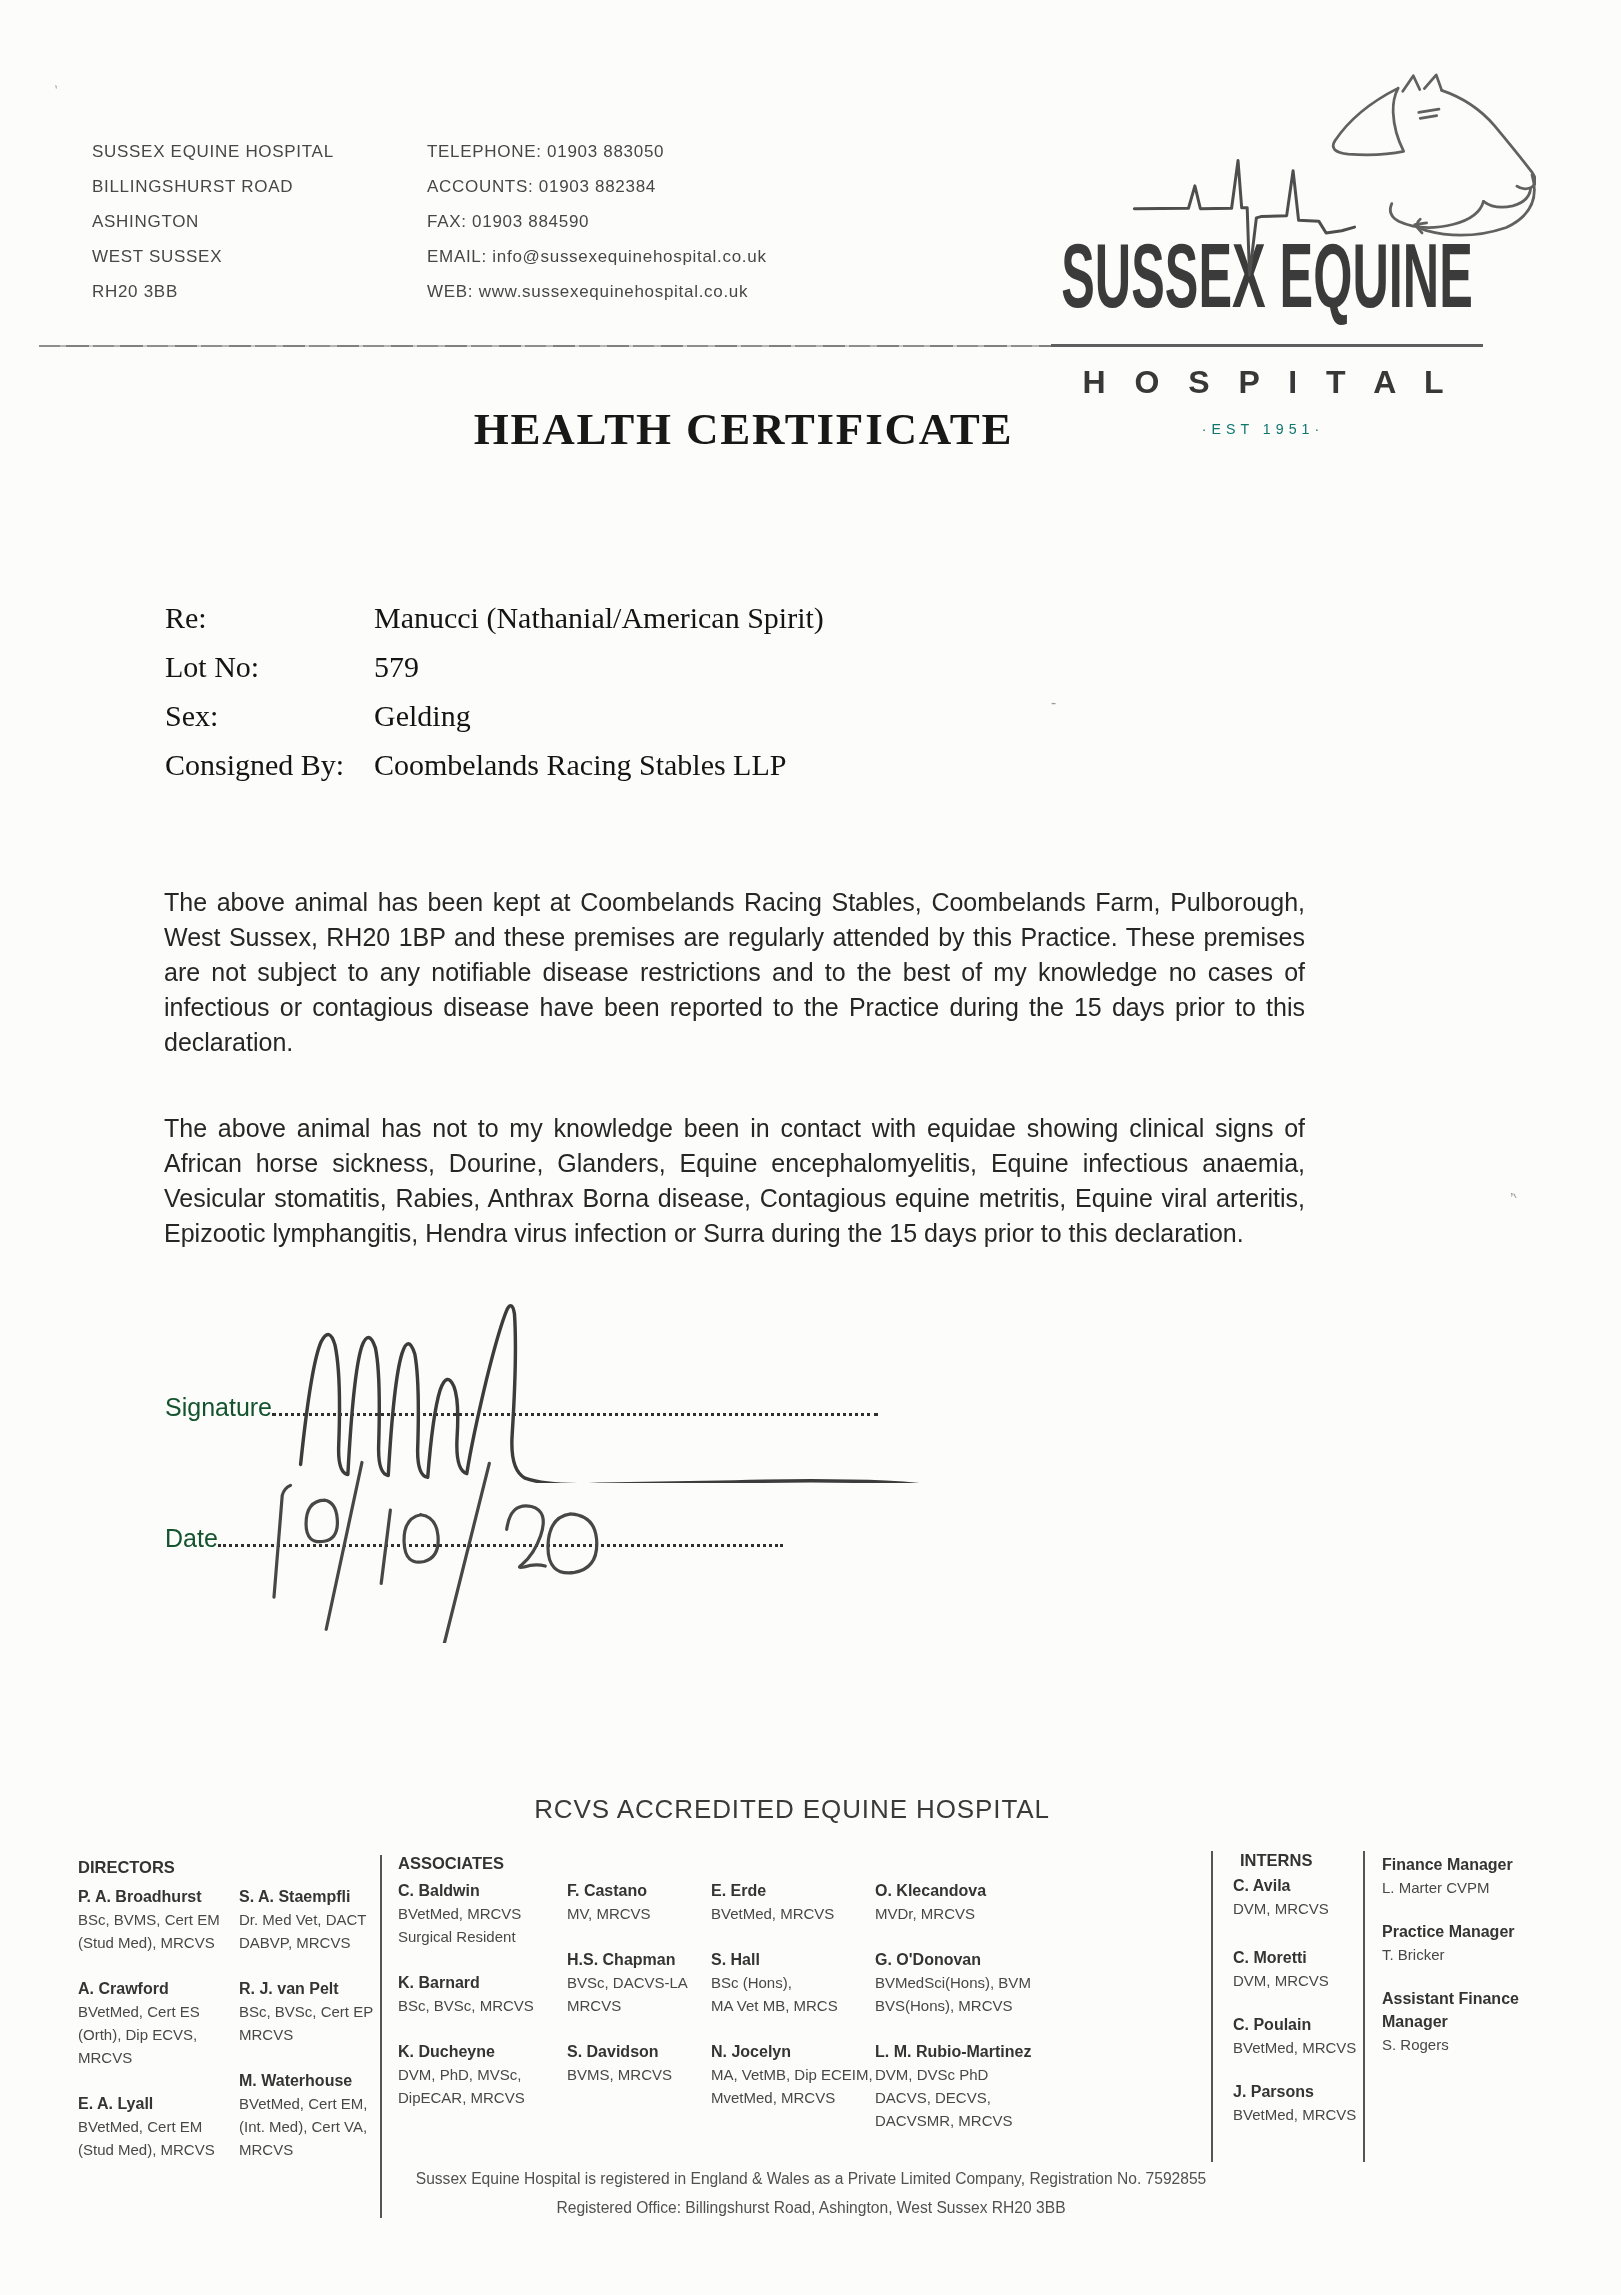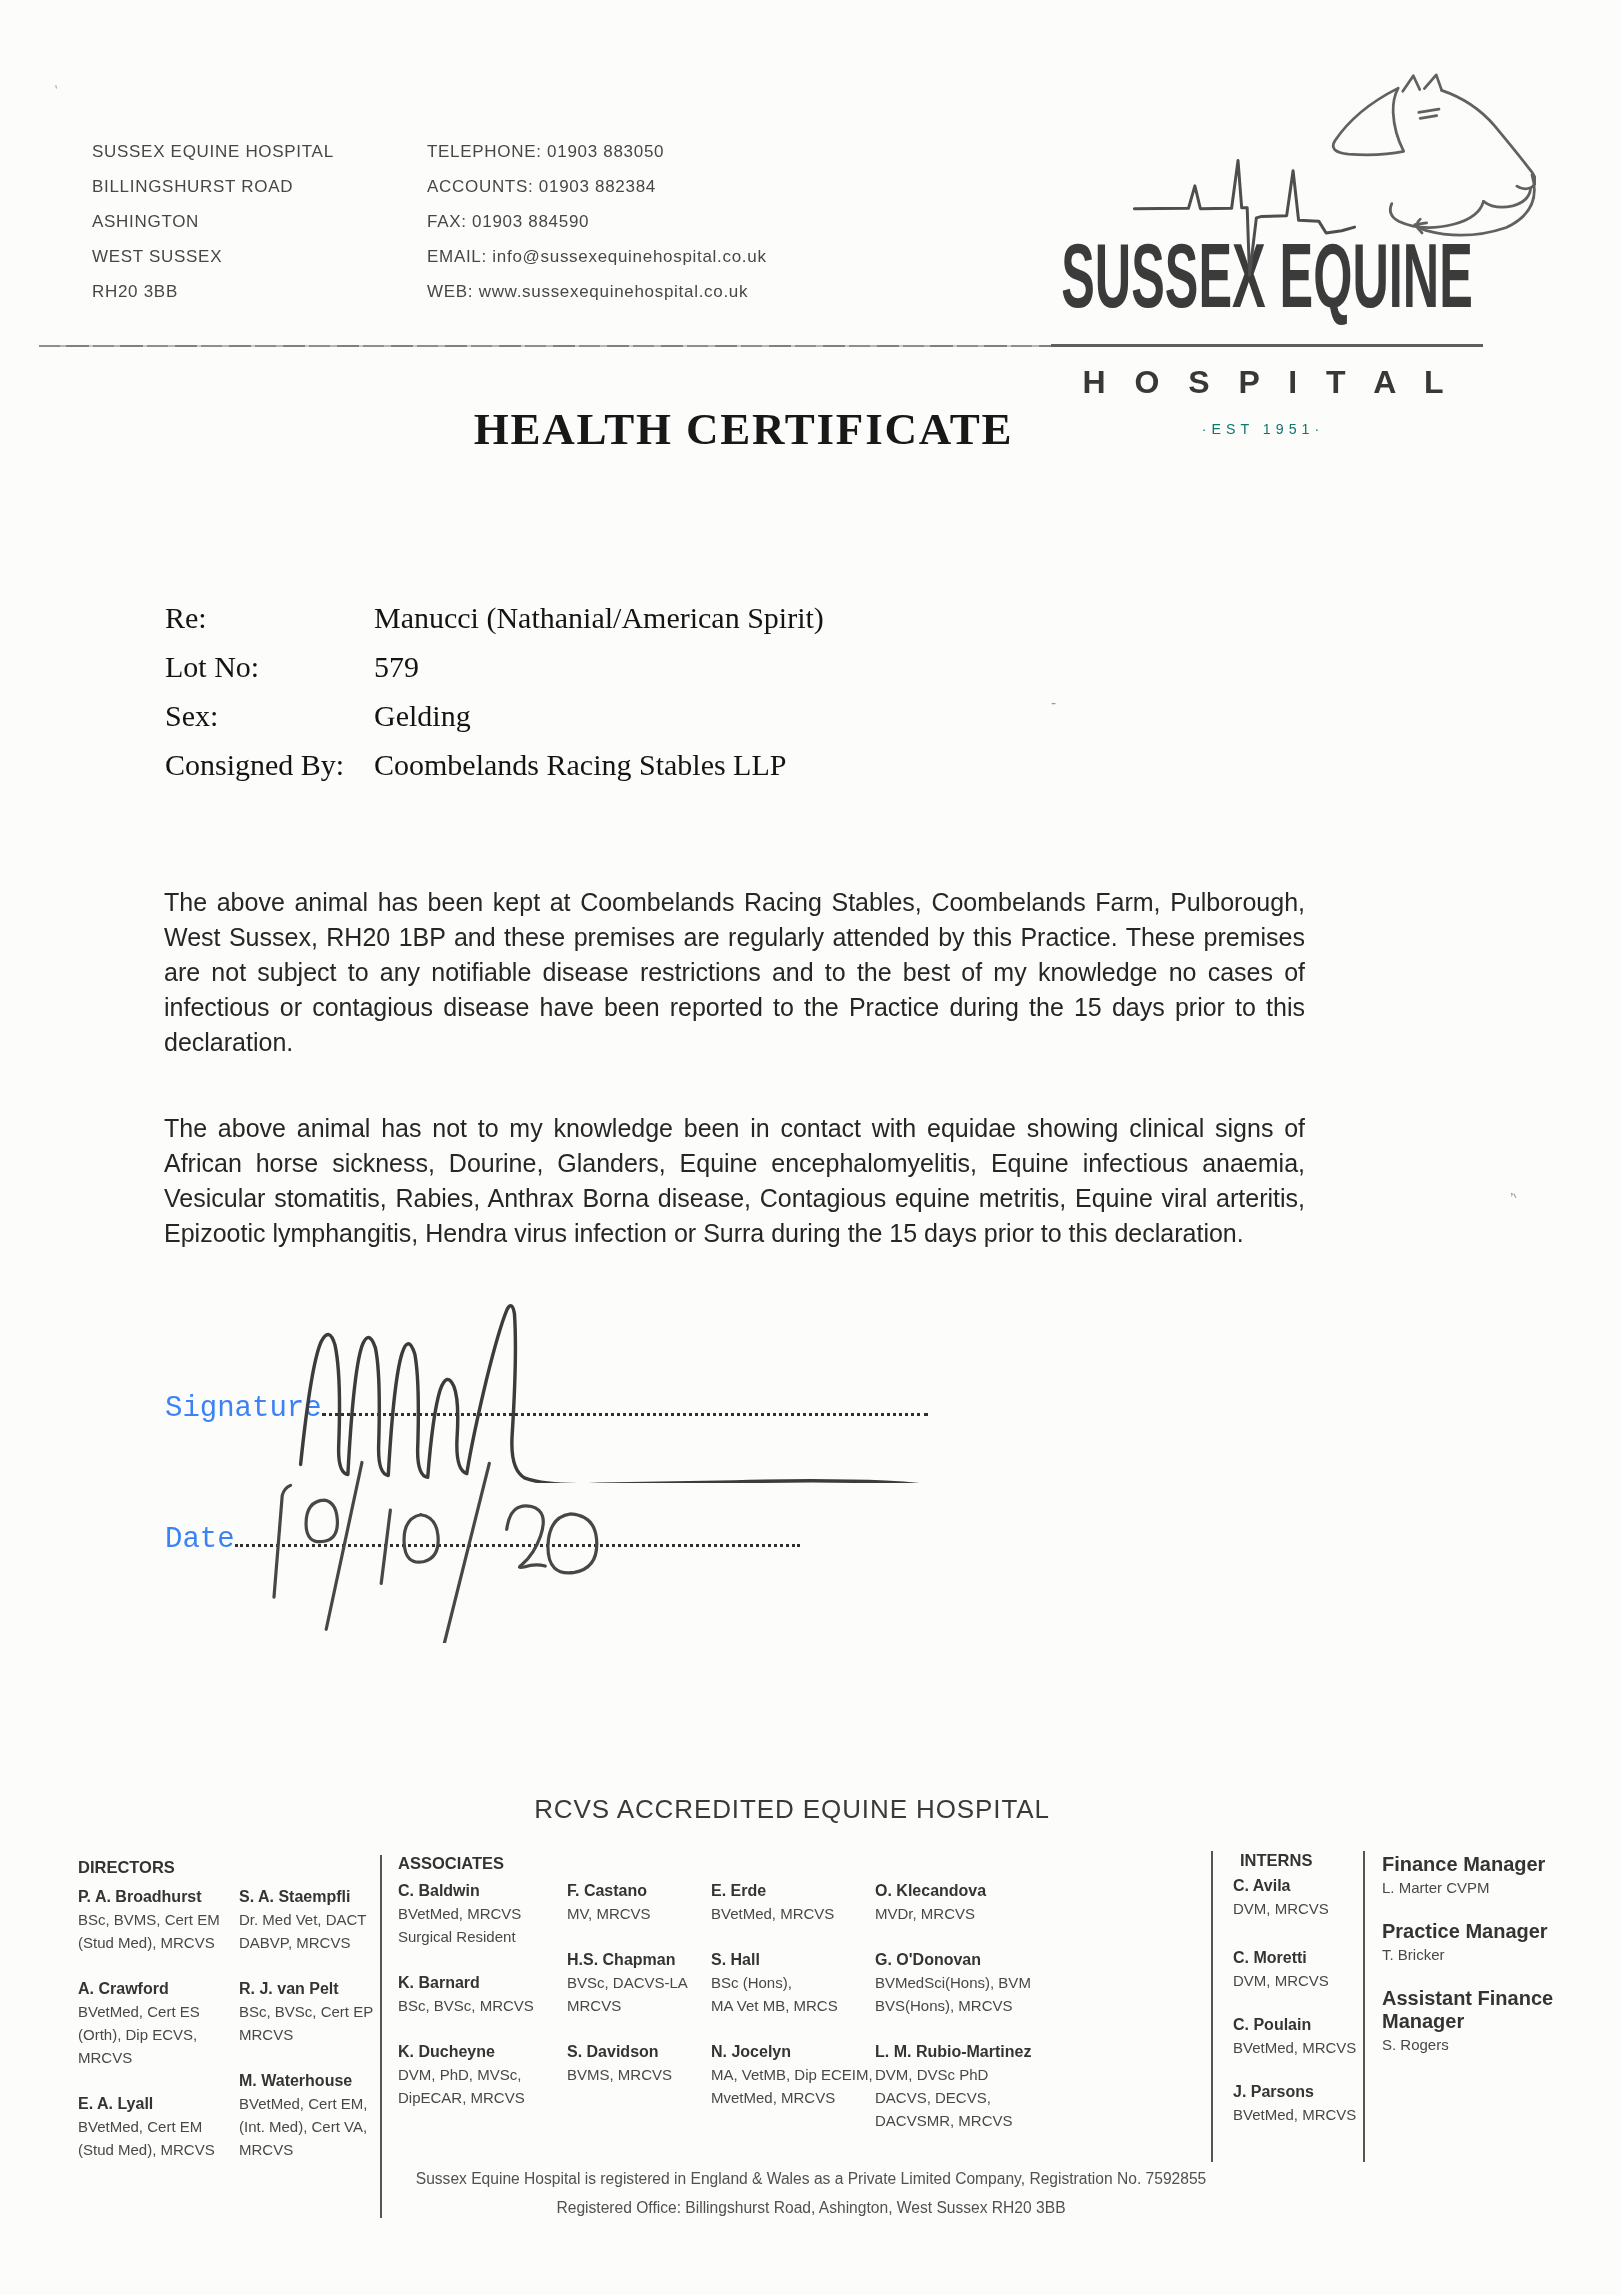--- a/index.html
+++ b/index.html
@@ -31,37 +31,37 @@
   
   .details{left:165px;top:593px;}
   .drow{font-family:"Liberation Serif",serif;font-size:30px;font-weight:400;color:#141414;line-height:49px;white-space:nowrap;}
   .dlabel{display:inline-block;min-width:209px;}
 
   
   .paras{left:164px;top:885px;width:1141px;}
   .para{font-size:25px;line-height:35px;text-align:justify;color:#262626;margin:0 0 51px 0;}
 
   
-  .sig-label,.date-label{font-family:Liberation Mono, monospace;font-size:29px;color:#3b82f6;white-space:nowrap;}
+  .sig-label,.date-label{font-family:Liberation Sans, sans-serif;font-size:25px;color:#14532d;white-space:nowrap;}
   .sig-row{left:165px;top:1386px;}
   .date-row{left:165px;top:1517px;}
   .dotline{display:inline-block;border-bottom:3.2px dotted #2f2f2f;height:27px;vertical-align:baseline;}
   .sig-dots{width:606px;}
   .date-dots{width:565px;}
 
   
   .rcvs{left:0;top:1794px;width:1584px;text-align:center;font-size:26px;letter-spacing:0.9px;color:#3a3a3a;}
 
   
   .sec-head{font-size:16.5px;font-weight:700;color:#333;white-space:nowrap;}
   .staff-col .p-name{font-size:16px;font-weight:700;color:#343434;line-height:23px;white-space:nowrap;}
   .staff-col .p-qual{font-size:15px;color:#484848;line-height:23px;white-space:nowrap;}
   .staff-col .person{margin-bottom:23px;}
   .divider{width:1.8px;background:#555;}
-  .mgmt .p-name{font-size:20px;font-weight:700;color:#343434;line-height:23px;}
+  .mgmt .p-name{font-size:16px;font-weight:700;color:#343434;line-height:23px;}
   .mgmt .p-qual{font-size:15px;color:#484848;line-height:23px;white-space:nowrap;}
   .mgmt .person{margin-bottom:21px;width:202px;}
 
   
   .footer{left:0;top:2165px;width:1622px;text-align:center;font-size:15.6px;color:#515151;line-height:28.5px;}
 
   
   .artifact{color:#9a9a9a;font-size:15.6px;}
 </style>
 </head>

